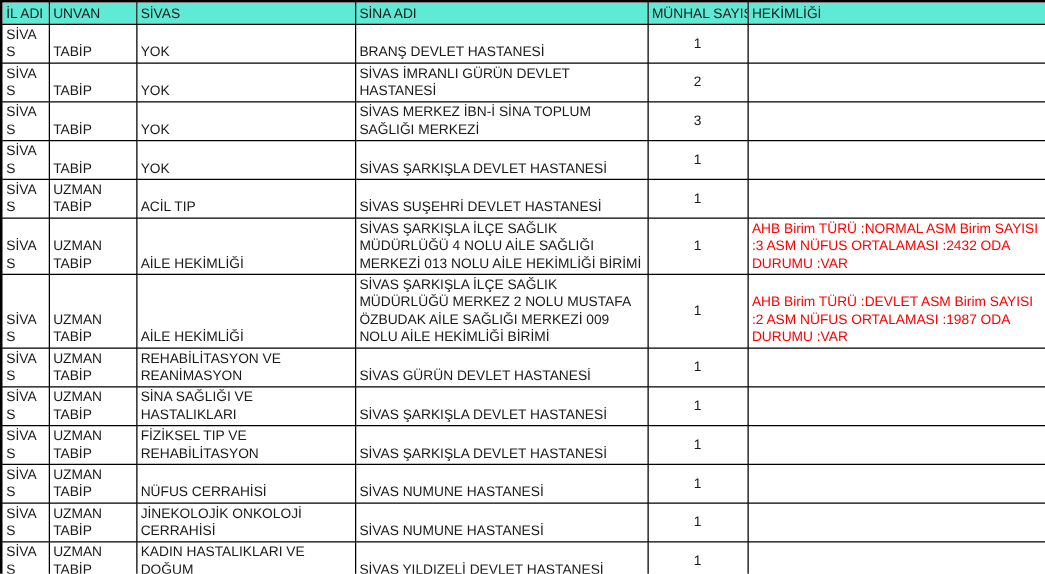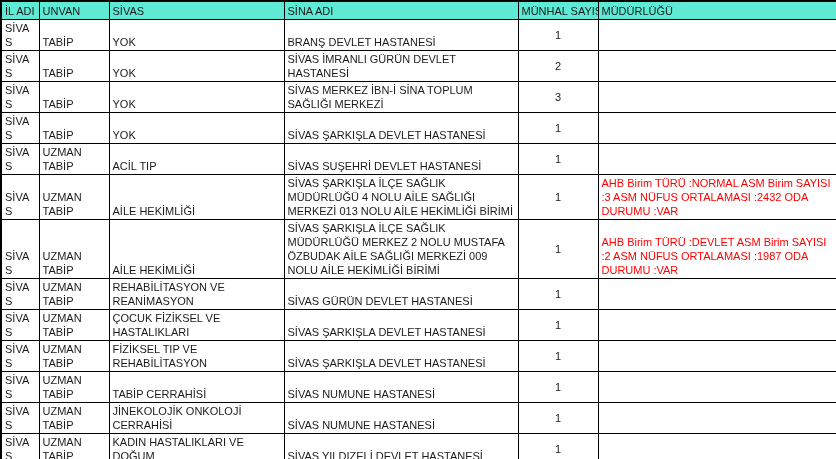--- a/index.html
+++ b/index.html
@@ -49,21 +49,21 @@
     <col style="width:80px">
     <col style="width:239px">
   </colgroup>
   <thead>
     <tr>
       <th>İL ADI</th>
       <th>UNVAN</th>
       <th>SİVAS</th>
       <th>SİNA ADI</th>
       <th class="col-munhal">MÜNHAL SAYISI</th>
-      <th>MÜDÜRLÜĞÜ</th>
+      <th>HEKİMLİĞİ</th>
     </tr>
   </thead>
   <tbody id="rows-body">
       <tr>
         <td class="cell-il">SİVAS</td>
         <td class="cell-unvan">TABİP</td>
         <td class="cell-brans">YOK</td>
         <td class="cell-birim">BRANŞ DEVLET HASTANESİ</td>
         <td class="cell-munhal">1</td>
         <td class="cell-aciklama"></td>
@@ -120,37 +120,37 @@
         <td class="cell-il">SİVAS</td>
         <td class="cell-unvan">UZMAN TABİP</td>
         <td class="cell-brans">REHABİLİTASYON VE REANİMASYON</td>
         <td class="cell-birim">SİVAS GÜRÜN DEVLET HASTANESİ</td>
         <td class="cell-munhal">1</td>
         <td class="cell-aciklama"></td>
       </tr>
       <tr>
         <td class="cell-il">SİVAS</td>
         <td class="cell-unvan">UZMAN TABİP</td>
-        <td class="cell-brans">ÇOCUK FİZİKSEL VE HASTALIKLARI</td>
+        <td class="cell-brans">SİNA SAĞLIĞI VE HASTALIKLARI</td>
         <td class="cell-birim">SİVAS ŞARKIŞLA DEVLET HASTANESİ</td>
         <td class="cell-munhal">1</td>
         <td class="cell-aciklama"></td>
       </tr>
       <tr>
         <td class="cell-il">SİVAS</td>
         <td class="cell-unvan">UZMAN TABİP</td>
         <td class="cell-brans">FİZİKSEL TIP VE REHABİLİTASYON</td>
         <td class="cell-birim">SİVAS ŞARKIŞLA DEVLET HASTANESİ</td>
         <td class="cell-munhal">1</td>
         <td class="cell-aciklama"></td>
       </tr>
       <tr>
         <td class="cell-il">SİVAS</td>
         <td class="cell-unvan">UZMAN TABİP</td>
-        <td class="cell-brans">TABİP CERRAHİSİ</td>
+        <td class="cell-brans">NÜFUS CERRAHİSİ</td>
         <td class="cell-birim">SİVAS NUMUNE HASTANESİ</td>
         <td class="cell-munhal">1</td>
         <td class="cell-aciklama"></td>
       </tr>
       <tr>
         <td class="cell-il">SİVAS</td>
         <td class="cell-unvan">UZMAN TABİP</td>
         <td class="cell-brans">JİNEKOLOJİK ONKOLOJİ CERRAHİSİ</td>
         <td class="cell-birim">SİVAS NUMUNE HASTANESİ</td>
         <td class="cell-munhal">1</td>

